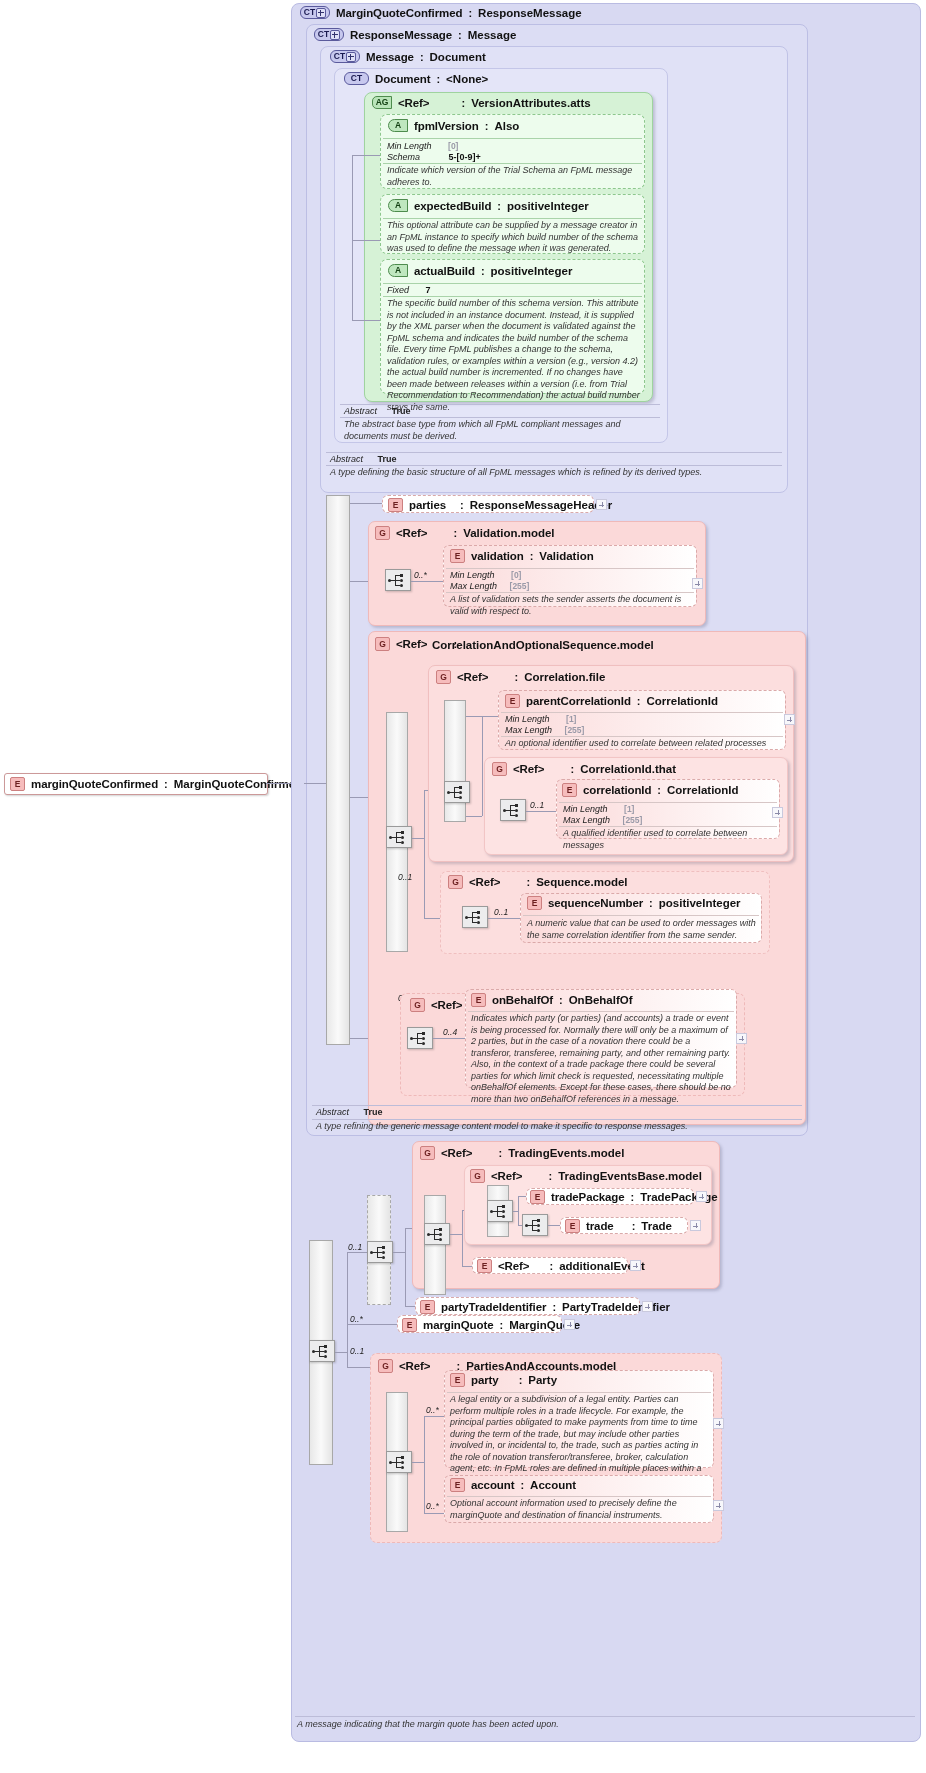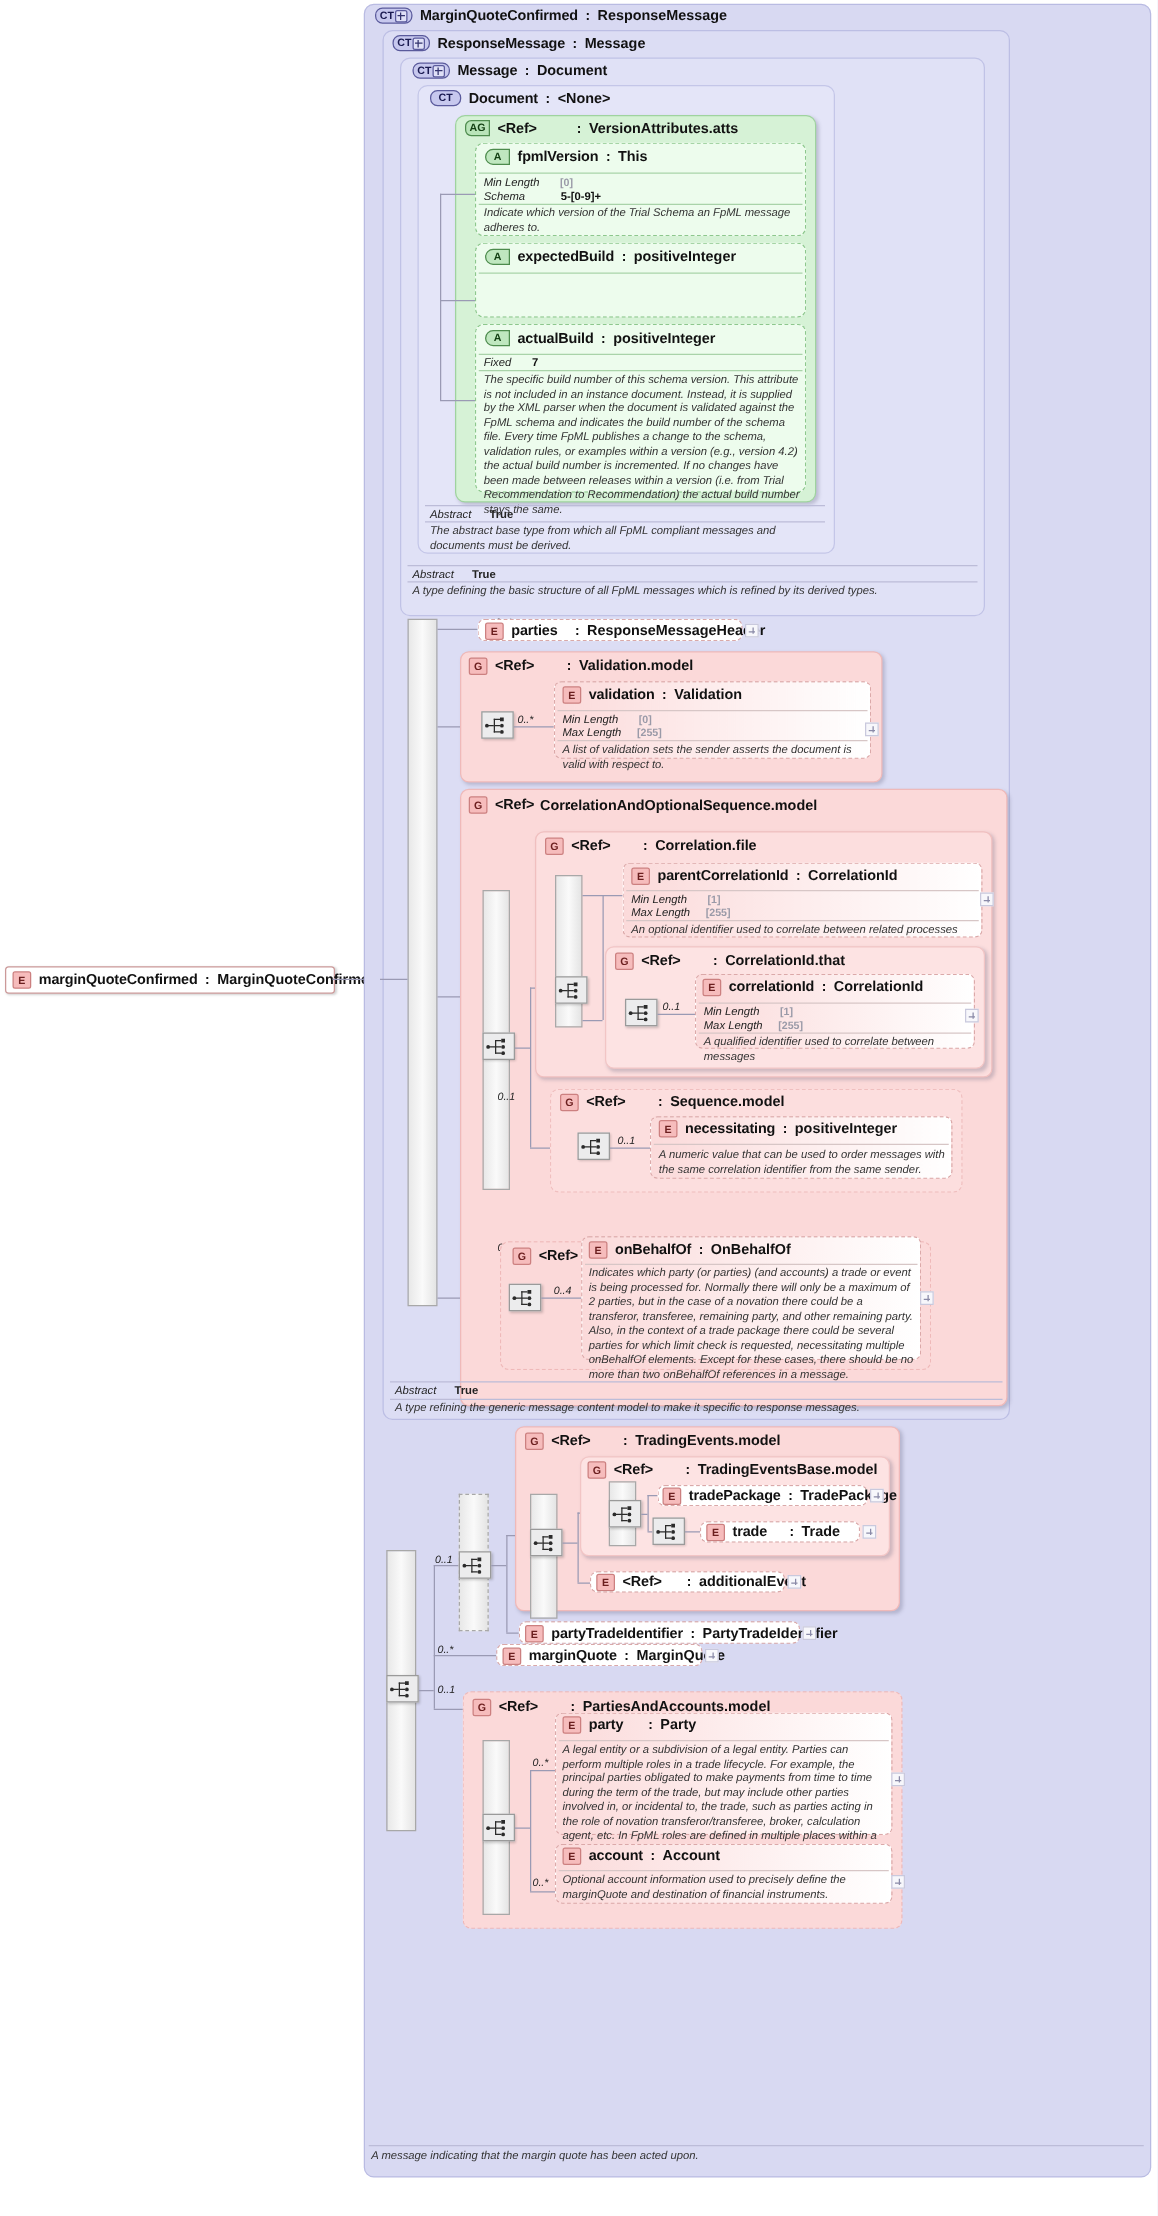--- a/index.html
+++ b/index.html
@@ -161,40 +161,41 @@
   <div class="ln lnv" style="left:352px;top:155px;height:165px;"></div>
   <div class="ln lnh" style="left:352px;top:155px;width:28px;"></div>
   <div class="ln lnh" style="left:352px;top:240px;width:28px;"></div>
   <div class="ln lnh" style="left:352px;top:320px;width:28px;"></div>
 
   <div class="box attr" style="left:380px;top:114px;width:265px;height:75px;"></div>
   <div class="trow" style="left:388px;top:119px;">
     <span class="bdg b-a">A</span>
     <span class="tname">fpmlVersion</span>
     <span class="sep">:</span>
-    <span class="ttype">This</span>
+    <span class="ttype">Also</span>
   </div>
   <div class="hrg" style="left:383px;top:138px;width:259px;"></div>
   <div class="facets" style="left:387px;top:141px;width:250px;">
     <span>Min Length</span>
     <span class="fv" style="padding-left:14px;">[0]</span><br>
     <span>Schema</span>
     <span class="fvb" style="padding-left:26px;">5-[0-9]+</span>
   </div>
   <div class="hrg" style="left:383px;top:163px;width:259px;"></div>
   <div class="doc" style="left:387px;top:165px;width:254px;">Indicate which version of the Trial Schema an FpML message adheres to.</div>
 
   <div class="box attr" style="left:380px;top:194px;width:265px;height:60px;"></div>
   <div class="trow" style="left:388px;top:199px;">
     <span class="bdg b-a">A</span>
     <span class="tname">expectedBuild</span>
     <span class="sep">:</span>
     <span class="ttype">positiveInteger</span>
   </div>
   <div class="hrg" style="left:383px;top:218px;width:259px;"></div>
+  <div class="doc" style="left:387px;top:220px;width:254px;">This optional attribute can be supplied by a message creator in an FpML instance to specify which build number of the schema was used to define the message when it was generated.</div>
 
   <div class="box attr" style="left:380px;top:259px;width:265px;height:135px;"></div>
   <div class="trow" style="left:388px;top:264px;">
     <span class="bdg b-a">A</span>
     <span class="tname">actualBuild</span>
     <span class="sep">:</span>
     <span class="ttype">positiveInteger</span>
   </div>
   <div class="hrg" style="left:383px;top:283px;width:259px;"></div>
   <div class="facets" style="left:387px;top:285px;">
@@ -402,21 +403,21 @@
     <span class="sq" style="left:14px;top:4px;"></span>
     <span class="dot" style="left:14px;top:9px;"></span>
     <span class="dot" style="left:14px;top:14px;"></span>
   </div>
   <div class="ln lnh" style="left:488px;top:918px;width:32px;"></div>
   <div class="card" style="left:494px;top:907px;">0..1</div>
 
   <div class="box elem-g" style="left:520px;top:893px;width:242px;height:50px;"></div>
   <div class="trow" style="left:527px;top:896px;">
     <span class="bdg b-e">E</span>
-    <span class="tname">necessitating</span>
+    <span class="tname">sequenceNumber</span>
     <span class="sep">:</span>
     <span class="ttype">positiveInteger</span>
   </div>
   <div class="hr" style="left:523px;top:915px;width:236px;"></div>
   <div class="doc" style="left:527px;top:918px;width:232px;">A numeric value that can be used to order messages with the same correlation identifier from the same sender.</div>
 
   <div class="card" style="left:398px;top:993px;">0..1</div>
   <div class="box grp opt" style="left:400px;top:993px;width:345px;height:103px;"></div>
   <div class="trow" style="left:410px;top:998px;">
     <span class="bdg b-g">G</span>

